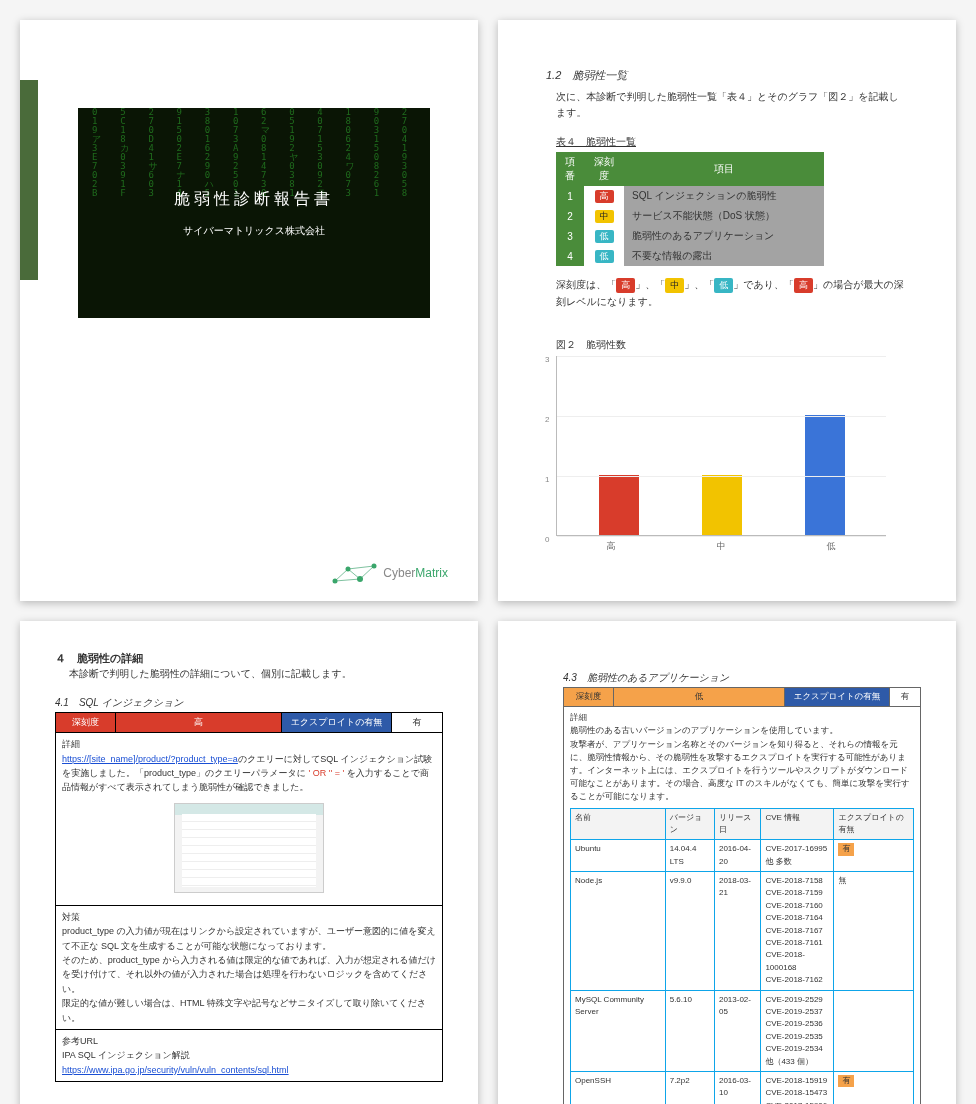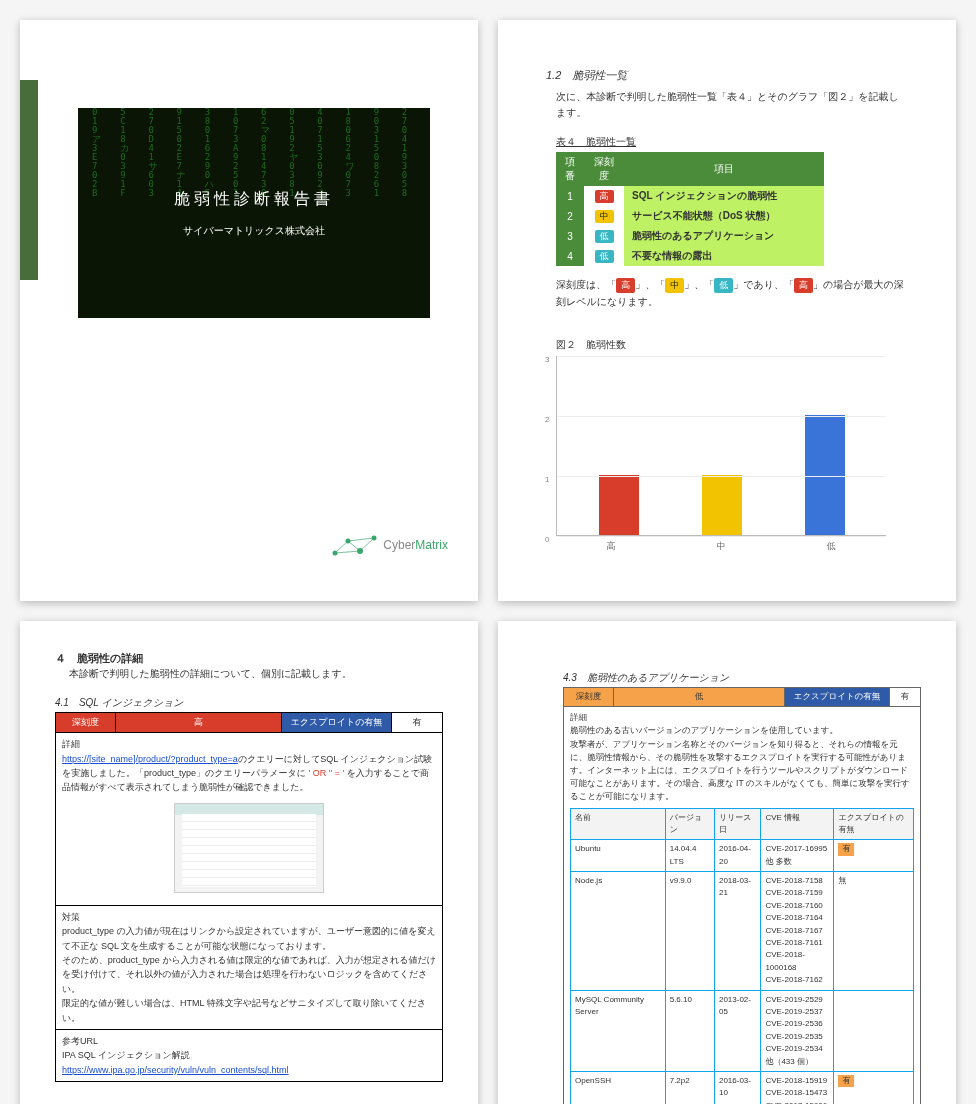--- a/index.html
+++ b/index.html
@@ -57,40 +57,40 @@
   .cover-title { font-size: 16px; letter-spacing: 4px; z-index: 2; }
   .cover-sub   { font-size: 10px; margin-top: 14px; z-index: 2; }
   .cover-client {
     text-align: center;
     font-size: 14px;
     margin-top: 60px;
   }
   .logo {
     position: absolute;
     right: 30px;
-    bottom: 42px;
+    bottom: 14px;
     font-size: 12px;
     color: #888;
   }
   .logo .accent { color: #3aa66b; }
   .logo svg { vertical-align: middle; }
   
   .sec-h { font-style: italic; font-size: 11px; margin-bottom: 6px; }
   .body-text { font-size: 10px; line-height: 1.6; margin-bottom: 14px; padding-left: 10px; }
   .tbl-cap { font-size: 10px; margin: 8px 0 3px 10px; text-decoration: underline; }
   table.vul {
     border-collapse: collapse;
     margin-left: 10px;
     font-size: 10px;
   }
   table.vul th { background: #4a8c3a; color: #fff; padding: 3px 8px; font-weight: normal; }
   table.vul td { padding: 3px 8px; }
   table.vul td.idx { background: #4a8c3a; color: #fff; text-align: center; width: 28px; }
   table.vul td.sev { text-align: center; width: 40px; }
-  table.vul td.item { background: #bef264; min-width: 200px; font-weight: bold; }
+  table.vul td.item { background: #a3a3a3; min-width: 200px; }
   .sev-box { display:inline-block; padding:0 5px; border-radius:2px; font-size:9px; color:#fff;}
   .sev-high { background:#d83c2b; }
   .sev-med  { background:#f2c300; color:#222;}
   .sev-low  { background:#38b6c4; }
   .legend-line { font-size:10px; margin:10px 0 0 10px; line-height:1.7;}
   .fig-cap { font-size:10px; margin:28px 0 4px 10px; }
   .chart {
     margin-left: 10px;
     width: 330px;
     height: 180px;

